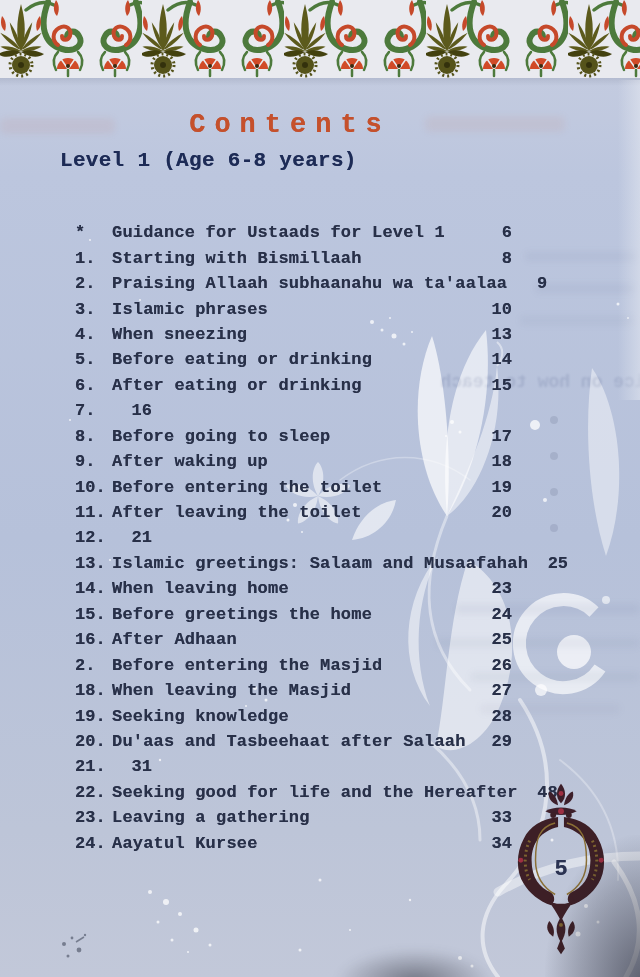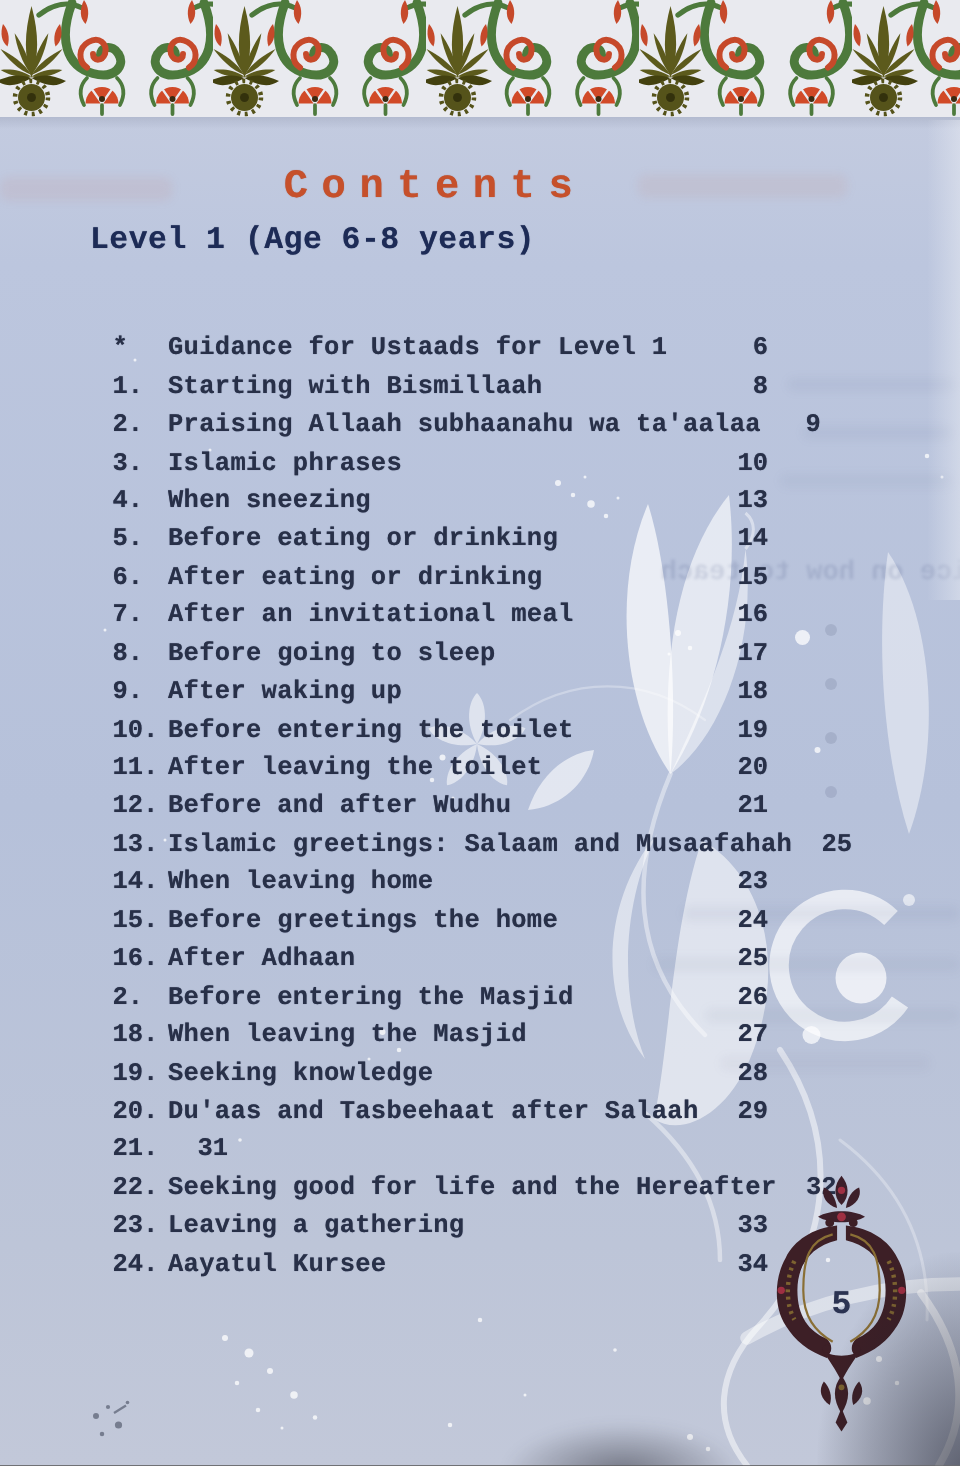--- a/index.html
+++ b/index.html
@@ -280,21 +280,20 @@
       </div>
 
       <div class="toc-row">
         <span class="toc-num">6.</span>
         <span class="toc-title">After eating or drinking</span>
         <span class="toc-page">15</span>
       </div>
 
       <div class="toc-row">
         <span class="toc-num">7.</span>
-        <span class="toc-title">After an invitational meal</span>
         <span class="toc-page">16</span>
       </div>
 
       <div class="toc-row">
         <span class="toc-num">8.</span>
         <span class="toc-title">Before going to sleep</span>
         <span class="toc-page">17</span>
       </div>
 
       <div class="toc-row">
@@ -310,21 +309,20 @@
       </div>
 
       <div class="toc-row">
         <span class="toc-num">11.</span>
         <span class="toc-title">After leaving the toilet</span>
         <span class="toc-page">20</span>
       </div>
 
       <div class="toc-row">
         <span class="toc-num">12.</span>
-        <span class="toc-title">Before and after Wudhu</span>
         <span class="toc-page">21</span>
       </div>
 
       <div class="toc-row">
         <span class="toc-num">13.</span>
         <span class="toc-title">Islamic greetings: Salaam and Musaafahah</span>
         <span class="toc-page">25</span>
       </div>
 
       <div class="toc-row">
@@ -370,21 +368,21 @@
       </div>
 
       <div class="toc-row">
         <span class="toc-num">21.</span>
         <span class="toc-page">31</span>
       </div>
 
       <div class="toc-row">
         <span class="toc-num">22.</span>
         <span class="toc-title">Seeking good for life and the Hereafter</span>
-        <span class="toc-page">32</span>
+        <span class="toc-page">48</span>
       </div>
 
       <div class="toc-row">
         <span class="toc-num">23.</span>
         <span class="toc-title">Leaving a gathering</span>
         <span class="toc-page">33</span>
       </div>
 
       <div class="toc-row">
         <span class="toc-num">24.</span>

